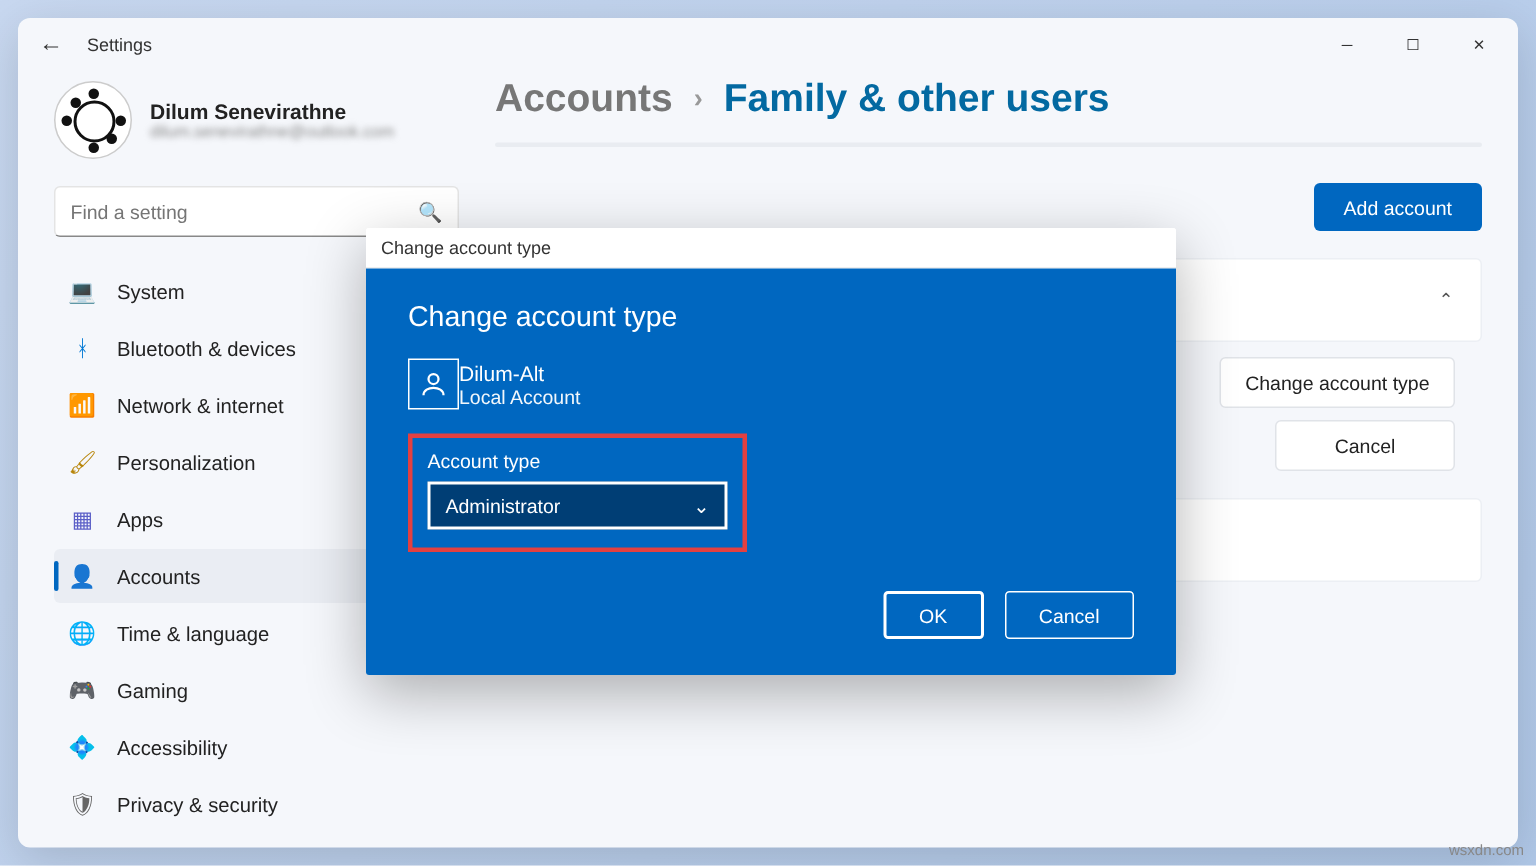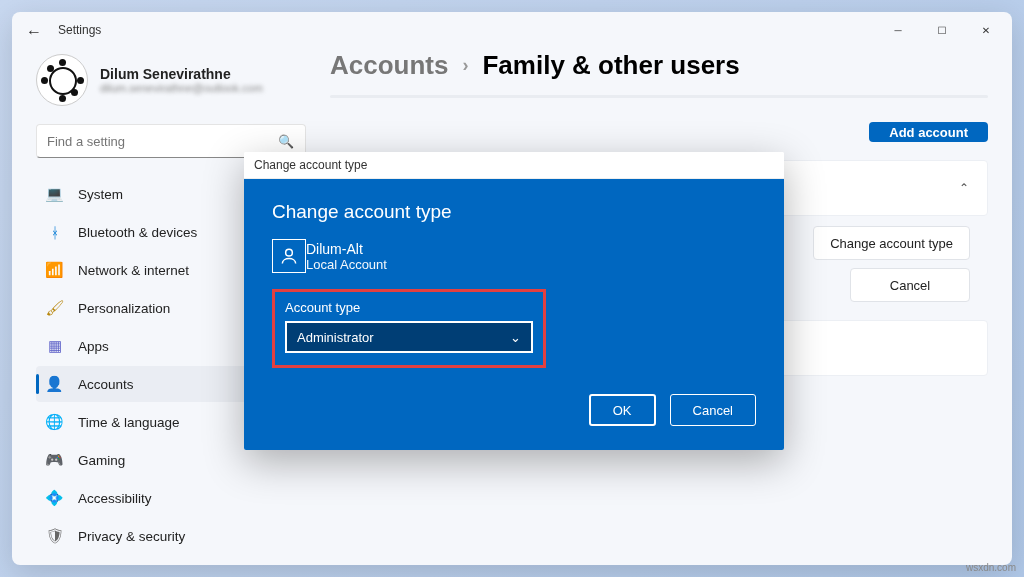--- a/index.html
+++ b/index.html
@@ -60,27 +60,27 @@
     }
     .nav-item.active { background: #eaedf3; }
     .nav-item.active::before {
       content:''; position:absolute; left:0; top:8px; bottom:8px; width:3px;
       background:#0067c0; border-radius:2px;
     }
     .nav-icon { width:18px; height:18px; display:flex; align-items:center; justify-content:center; font-size:15px; }
 
     .right-col { flex:1; display:flex; flex-direction:column; min-width:0; }
     .breadcrumb { display:flex; align-items:center; gap:14px; font-size:26px; font-weight:600; color:#777; margin: 2px 0 14px 0; }
-    .breadcrumb .current { color:#000000; }
+    .breadcrumb .current { color:#0369a1; }
     .chev-sep { color:#999; font-size:18px; }
 
     .panel-row { display:flex; margin-top: 20px; gap: 14px; align-items:center; }
     .add-account-btn {
       margin-left:auto; background:#0067c0; color:#fff; border:none;
-      height:20px; padding:0 20px; border-radius:4px; font-size:13px; font-weight:700;
+      height:32px; padding:0 20px; border-radius:4px; font-size:13px; font-weight:400;
     }
     .card {
       background:#fff; border:1px solid #eceff4; border-radius:4px;
       padding: 0 18px; display:flex; align-items:center; height: 56px;
     }
     .card.full { width:100%; }
     .chev-up { margin-left:auto; font-size:12px; color:#555; }
     .action-btn {
       background:#fff; border:1px solid #e0e3e8; height:34px; padding:0 16px;
       border-radius:4px; font-size:13px; color:#222;
@@ -97,21 +97,21 @@
       background:#fff; box-shadow: 0 12px 40px rgba(0,0,0,0.3); border-radius:2px;
       overflow:hidden;
     }
     .modal-title { font-size:12px; padding:6px 10px; color:#333; background:#fff; border-bottom:1px solid #eee;}
     .modal-body { background:#0067c0; color:#fff; padding: 22px 28px 24px 28px; }
     .modal-heading { font-size:19px; font-weight:400; margin-bottom:16px; }
     .acct-row { display:flex; align-items:center; margin-bottom:16px; }
     .acct-icon { width:34px; height:34px; border:1.5px solid #fff; display:flex; align-items:center; justify-content:center; }
     .acct-name { font-size:14px; }
     .acct-type { font-size:13px; opacity:0.95; }
-    .field-group { border:3px solid #e34040; padding:8px 10px 12px 10px; width:274px; }
+    .field-group { border:3px solid #e34040; padding:8px 10px 12px 10px; width:226px; }
     .field-label { font-size:13px; margin-bottom:6px; }
     .select {
       height:32px; border:2px solid #fff; background:#003e75;
       display:flex; align-items:center; justify-content:space-between;
       padding:0 10px; font-size:13px;
     }
     .modal-actions { display:flex; gap:14px; justify-content:flex-end; margin-top:26px; }
     .m-btn { height:32px; padding:4px 22px; background:transparent; border:1.5px solid #fff; color:#fff; font-size:13px; border-radius:3px; }
     .m-btn.primary { border:2px solid #fff; }
 

